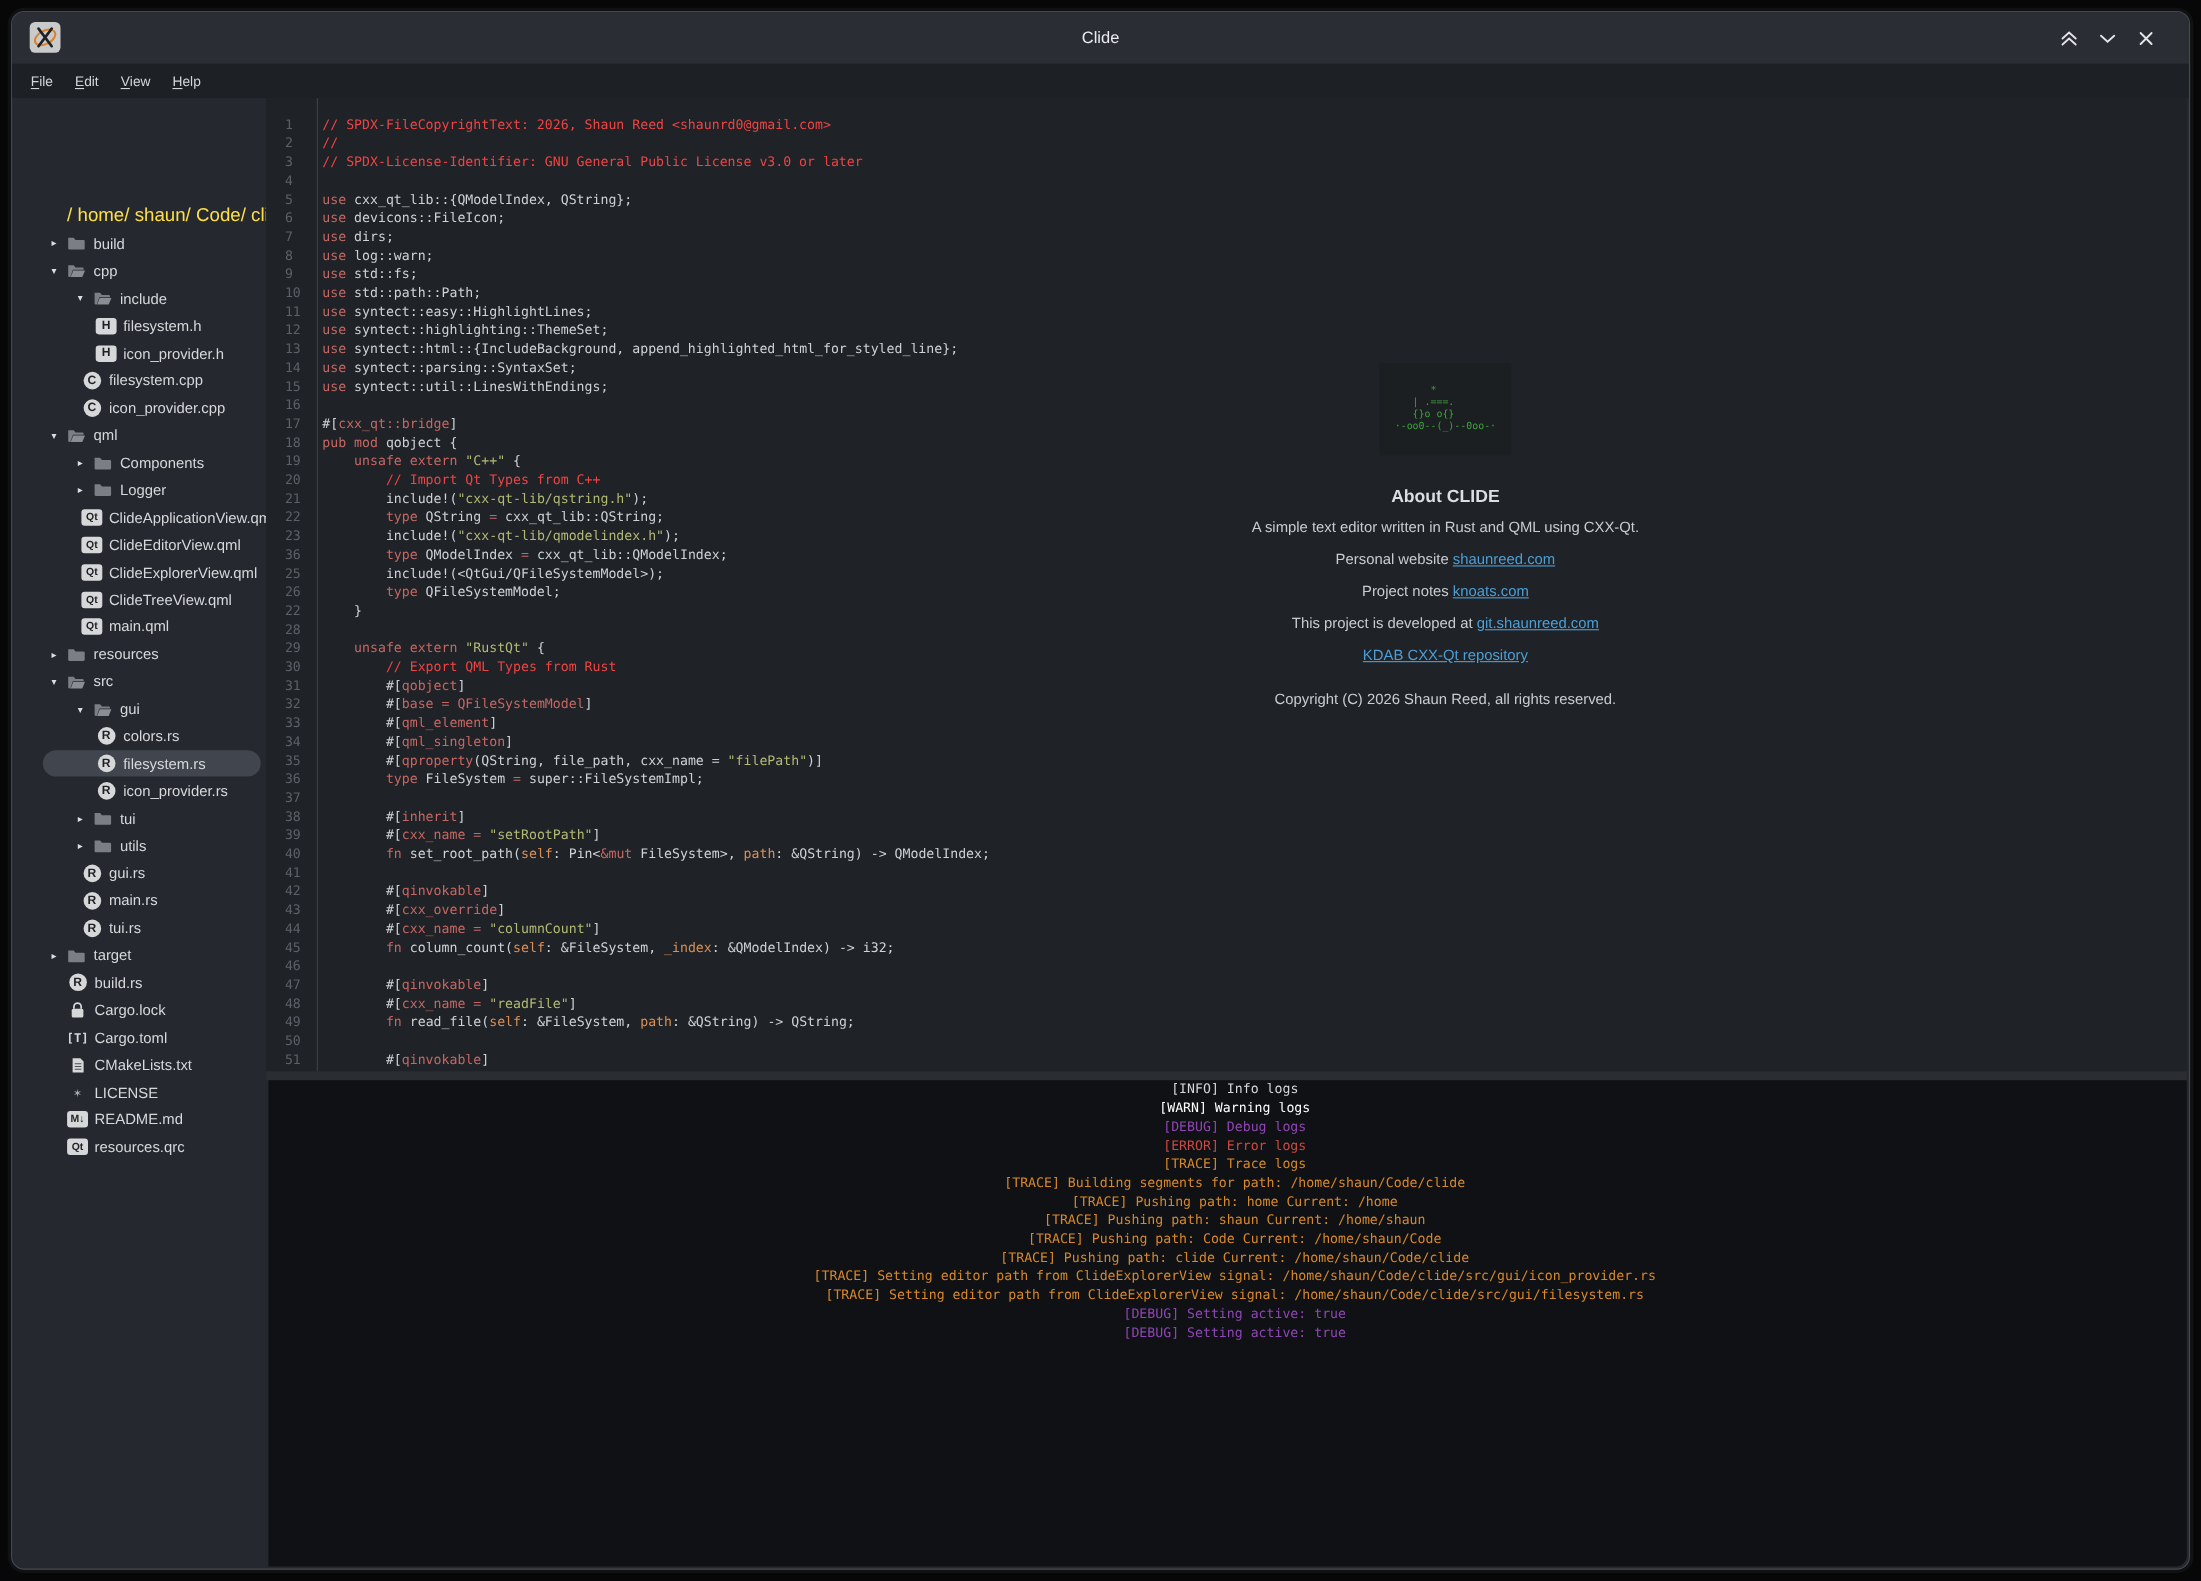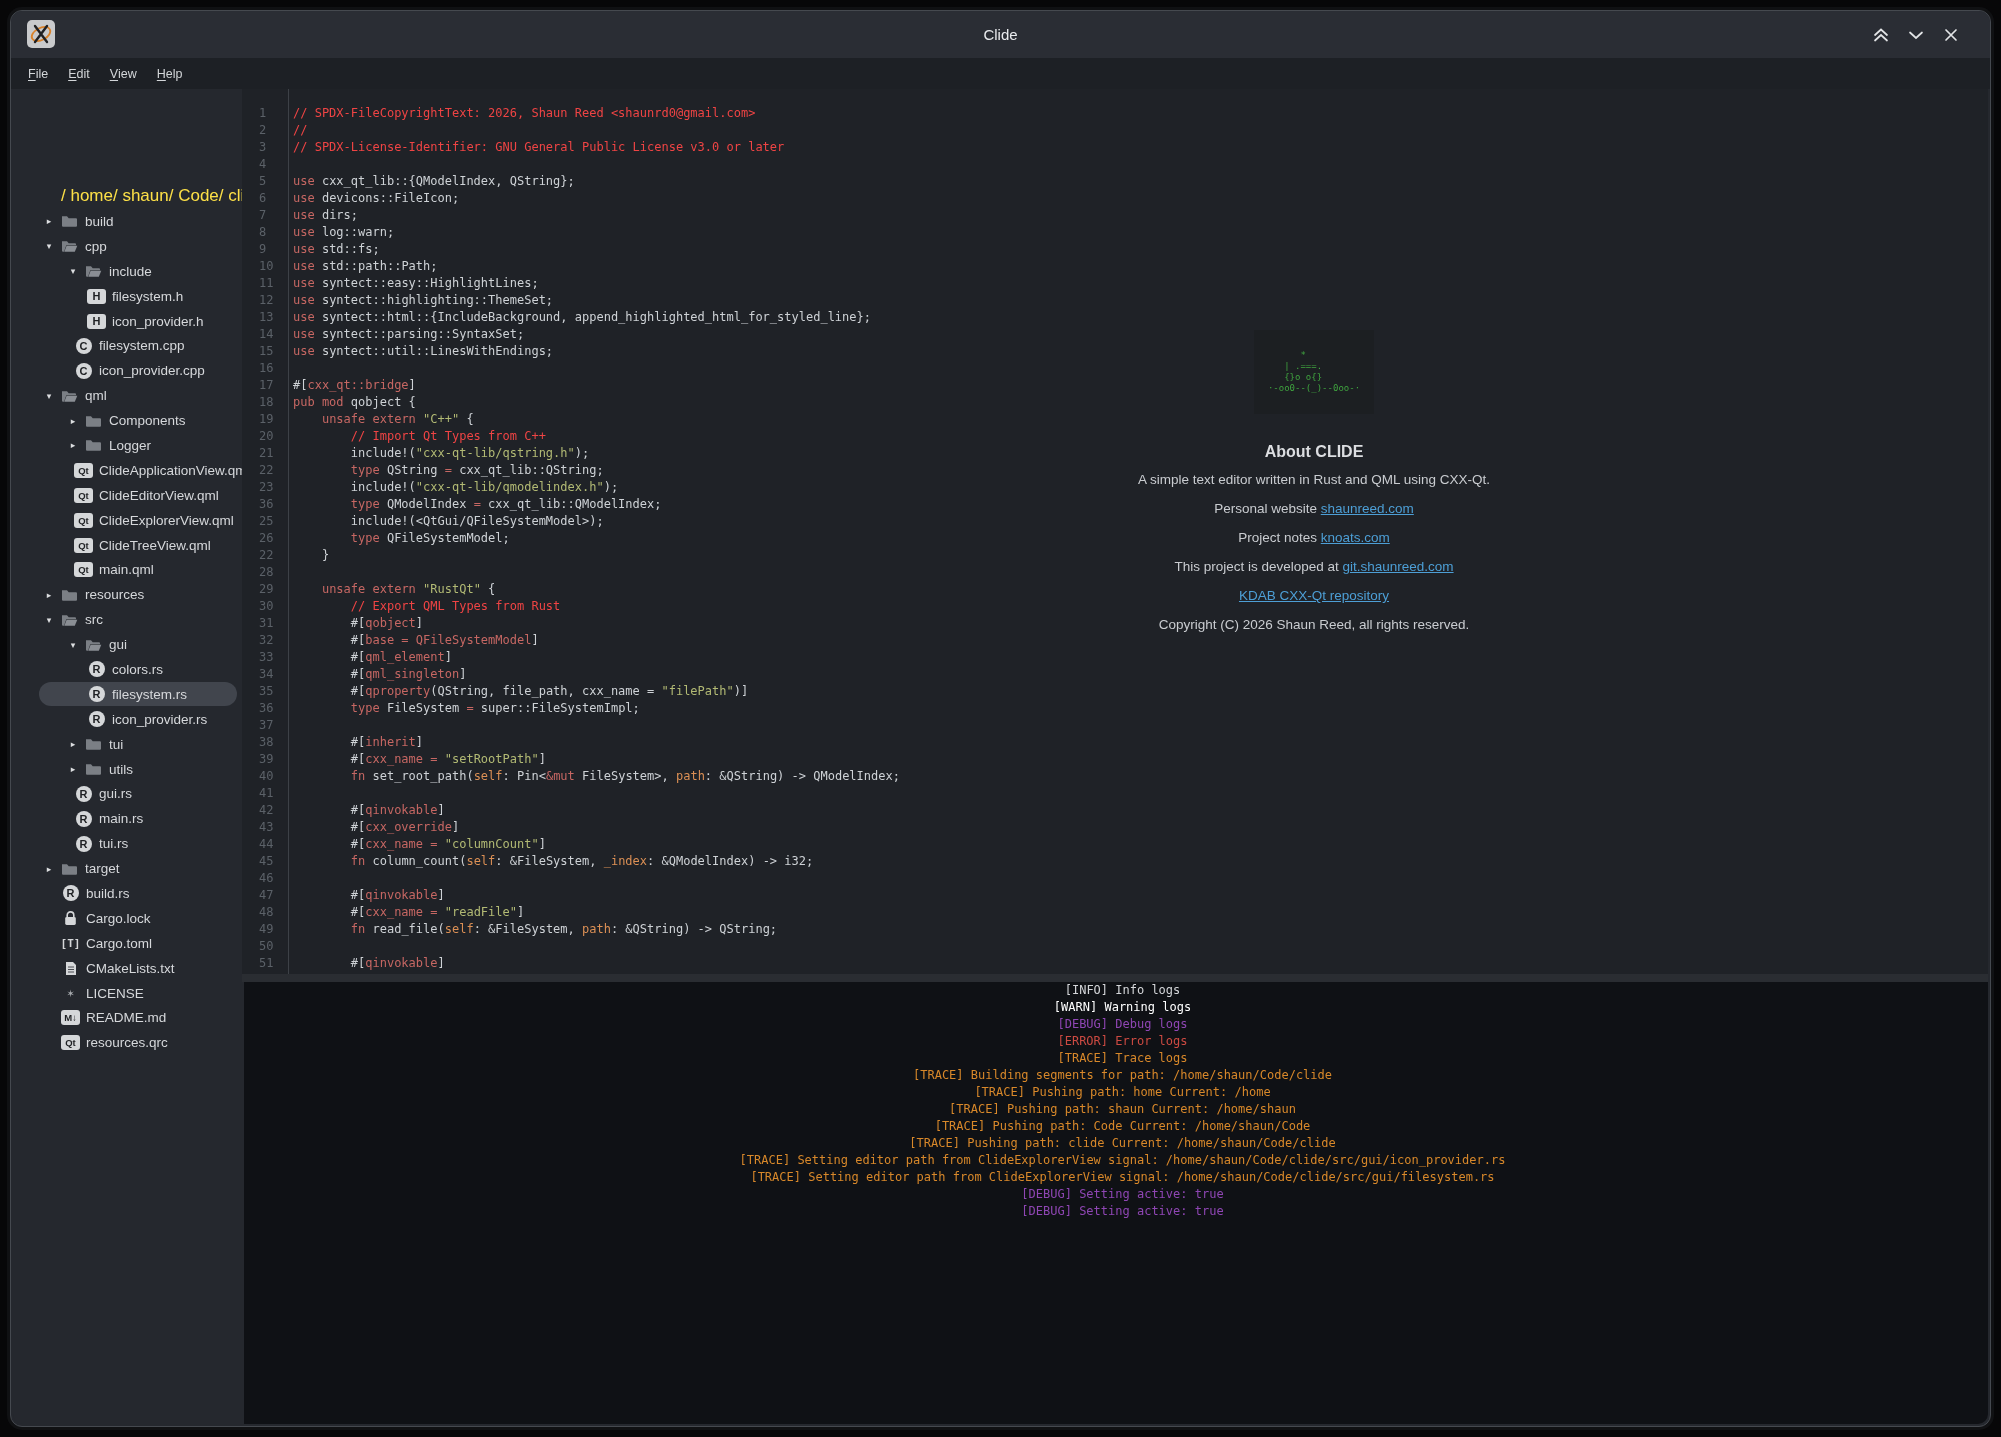--- a/index.html
+++ b/index.html
@@ -66,21 +66,21 @@
   
   #about { position:absolute; left:1113px; top:311px; width:380px; text-align:center; }
   #ascii-art-box { width:120px; height:84px; margin:8px auto 28px auto; background:#1c1f22;
                    display:flex; align-items:center; justify-content:center; }
   #ascii-art { font-family:"DejaVu Sans Mono", monospace; font-size:9px; line-height:11px;
                color:#3fa33f; text-align:left; }
   #about-title { font-size:16px; font-weight:bold; color:#dcdee1; height:19px; line-height:19px; }
   #about-desc { margin-top:10px; font-size:13.5px; color:#c9ccd0; line-height:18px; }
   .about-line { margin-top:11px; font-size:13.5px; color:#c9ccd0; line-height:18px; }
   .about-line a { color:#4d9fd6; text-decoration:underline; cursor:pointer; }
-  #about-copyright { margin-top:11px; font-size:13.5px; color:#c9ccd0; line-height:18px; }
+  #about-copyright { margin-top:22px; font-size:13.5px; color:#c9ccd0; line-height:18px; }
 
   
   #splitter { position:absolute; left:231px; top:963px; right:2px; height:8px; background:#2a2d32; cursor:row-resize; }
   #log { position:absolute; left:233px; top:971px; right:2px; bottom:2px; background:#0f1115;
          border-bottom-right-radius:10px; overflow:hidden; padding:0 0 0 13px;
          font-family:"DejaVu Sans Mono", monospace; font-size:12px; line-height:17px; white-space:pre;text-align:center; }
   .log-info  { color:#d4d6d9; } .log-warn  { color:#ffffff; } .log-debug { color:#8f46b4; }
   .log-error { color:#cc4a42; } .log-trace { color:#d8882a; }
 </style>
 </head>

